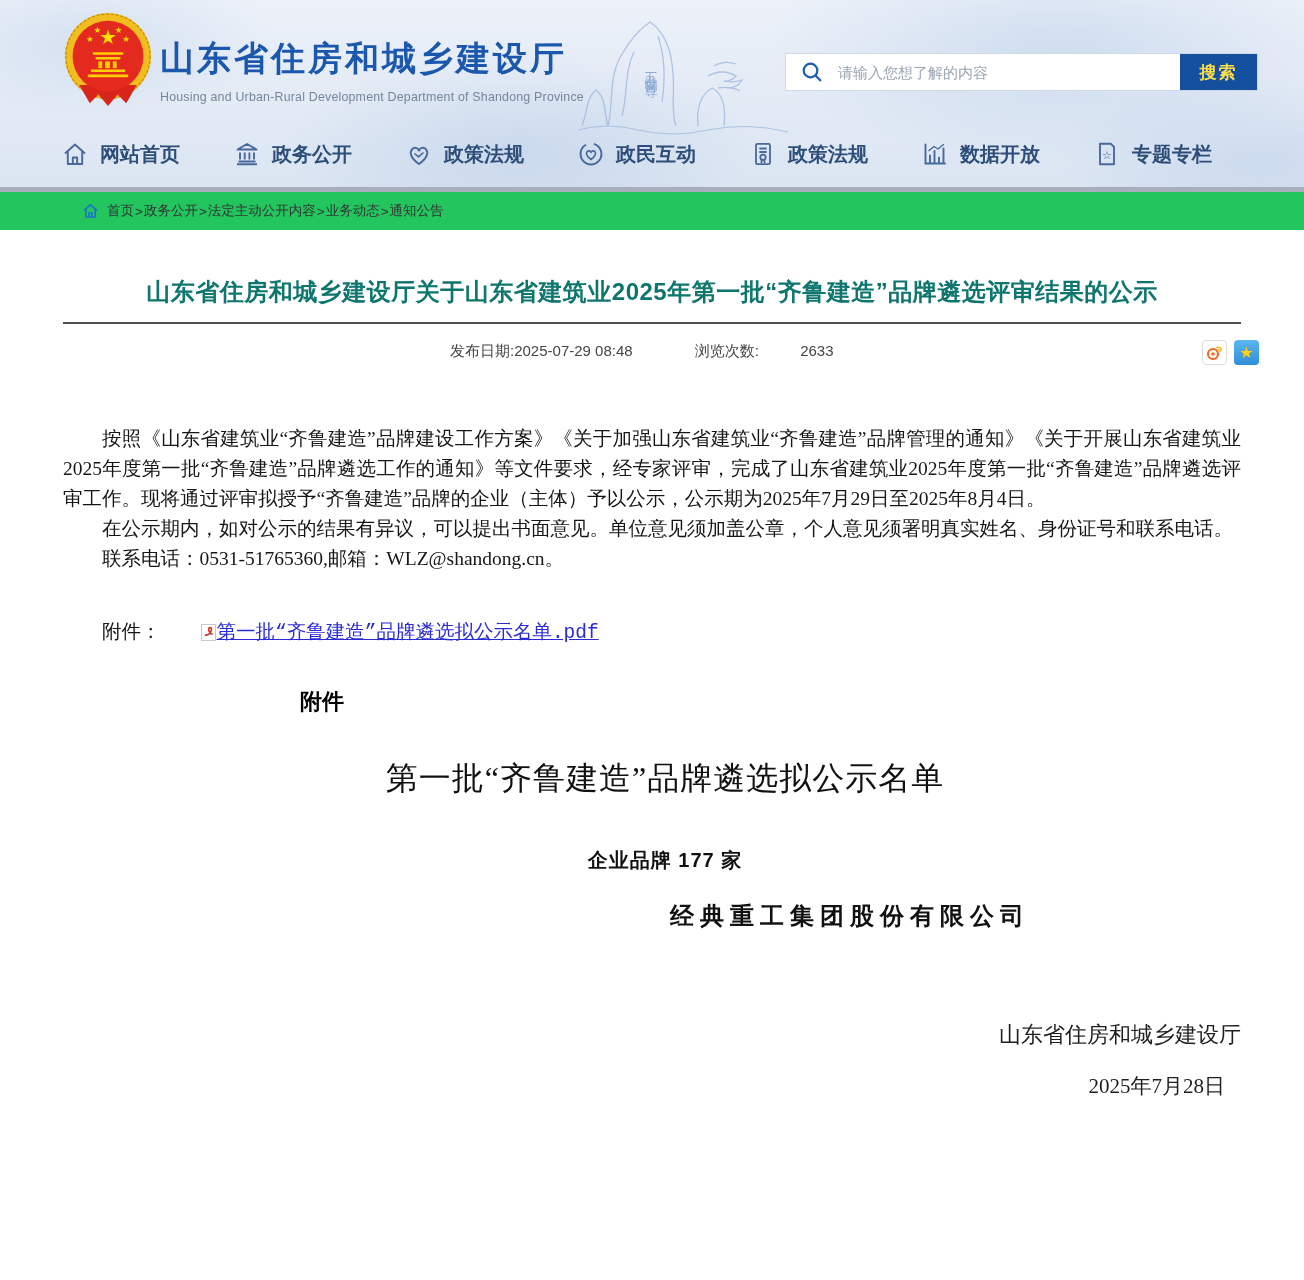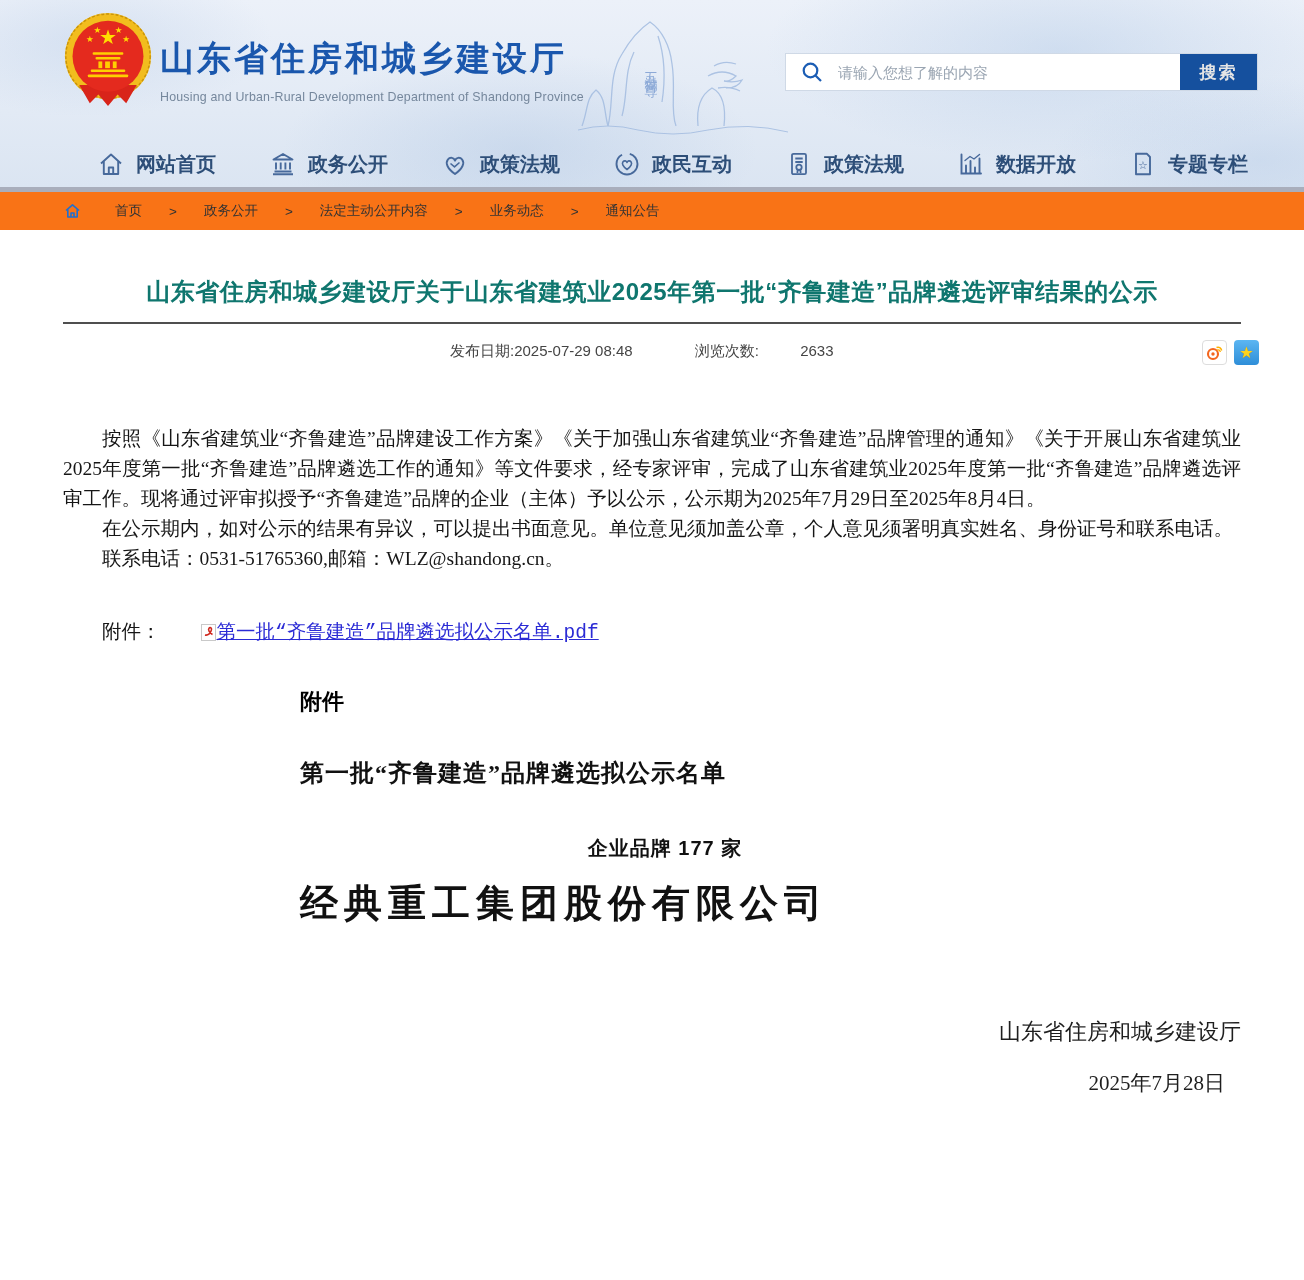--- a/index.html
+++ b/index.html
@@ -22,35 +22,35 @@
   .brand .cn { font-size:34px; font-weight:bold; color:#1a57ad; letter-spacing:3px; }
   .brand .en { margin-top:8px; font-size:12.4px; color:#75879c; letter-spacing:.2px; }
   .decor { position:absolute; left:578px; top:6px; opacity:.85; pointer-events:none; }
 
   .searchbar { position:absolute; left:785px; top:53px; width:473px; height:38px;
     display:flex; background:#fff; border:1px solid #cfd9e6; }
   .searchbar .sicon { width:52px; display:flex; align-items:center; justify-content:center; }
   .searchbar input { flex:1; border:none; outline:none; font-size:15px; color:#333;
     font-family:"Liberation Sans",sans-serif; }
   .searchbar input::placeholder { color:#9aa5b2; }
-  .searchbar button { width:77px; background:#15509e; color:#e5e5e5; border:none;
+  .searchbar button { width:77px; background:#15509e; color:#fde047; border:none;
     font-size:17px; font-weight:bold; letter-spacing:2px; cursor:pointer; }
 
   
-  .nav { position:absolute; left:0; bottom:0; width:100%; height:46px;
-    display:flex; align-items:center; padding-left:96px; }
+  .nav { position:absolute; left:0; bottom:10px; width:100%; height:46px;
+    display:flex; align-items:center; padding-left:60px; }
   .nav-item { display:flex; align-items:center; width:120px; margin-right:52px;
     cursor:pointer; flex:0 0 auto; }
   .nav-item .icon { width:30px; height:30px; margin-right:10px; display:flex;
     align-items:center; justify-content:center; }
   .nav-item .lbl { font-size:20px; font-weight:bold; color:#2d4e78; white-space:nowrap; }
 
   
-  .crumbbar { height:38px; background:#f97316; display:flex; align-items:center;
-    padding-left:64px;gap:26px; }
+  .crumbbar { height:38px; background:#22c55e; display:flex; align-items:center;
+    padding-left:82px; }
   .crumbbar .bc-home { margin-right:8px; display:flex; align-items:center; }
   .crumbbar span { font-size:13.5px; color:#333; }
   .crumbbar .sep { margin:0 1px; }
   .crumbbar .crumb { cursor:pointer; }
 
   
   .content { width:1178px; margin:0 auto; position:relative; }
   .art-title { margin-top:46px; text-align:center; font-size:24px; font-weight:bold;
     color:#0f766e; letter-spacing:.5px; }
   .title-rule { margin-top:14px; border-bottom:2px solid #4f4f4f; }
@@ -72,28 +72,28 @@
   .body-text p { text-indent:2em; }
 
   .attach { margin-top:44px; font-family:Liberation Mono, monospace; font-size:19.5px;
     color:#161616; text-indent:2em; display:block; }
   .attach .pdfico { display:inline-block; vertical-align:-3px; margin:0 1px; }
   .attach a { color:#2b2bd5; text-decoration:underline; cursor:pointer; }
 
   
   .doc { margin-left:237px; width:730px; margin-top:40px; color:#111; }
   .doc .annex { font-size:22px; font-weight:bold; color:#000; }
-  .doc .dtitle { margin-top:40px; font-family:"Liberation Serif",serif;
-    font-size:24px; font-weight:bold; letter-spacing:1px; }
+  .doc .dtitle { margin-top:40px; text-align:center; font-family:"Liberation Serif",serif;
+    font-size:32px; font-weight:normal; letter-spacing:1px; }
   .doc .dsub { margin-top:46px; text-align:center; font-size:20px; font-weight:600;
     letter-spacing:1px; }
   .doc .dcity { margin-top:48px; text-align:center; font-family:"Liberation Serif",serif;
     font-size:31px; font-weight:bold; letter-spacing:4px; }
-  .doc .dcompany { margin-top:16px; text-align:left; font-family:"Liberation Serif",serif;
-    font-size:38px; font-weight:bold; letter-spacing:6px; }
+  .doc .dcompany { margin-top:26px; text-align:right; font-family:"Liberation Serif",serif;
+    font-size:24px; font-weight:bold; letter-spacing:6px; }
 
   .sig { margin-top:88px; text-align:right; font-family:"Liberation Serif",serif;
     font-size:22px; color:#1e1e1e; }
   .sigdate { margin-top:22px; text-align:right; padding-right:16px;
     font-family:"Liberation Serif",serif; font-size:21px; color:#1e1e1e; }
 </style>
 </head>
 <body>
 
 <div class="header">

